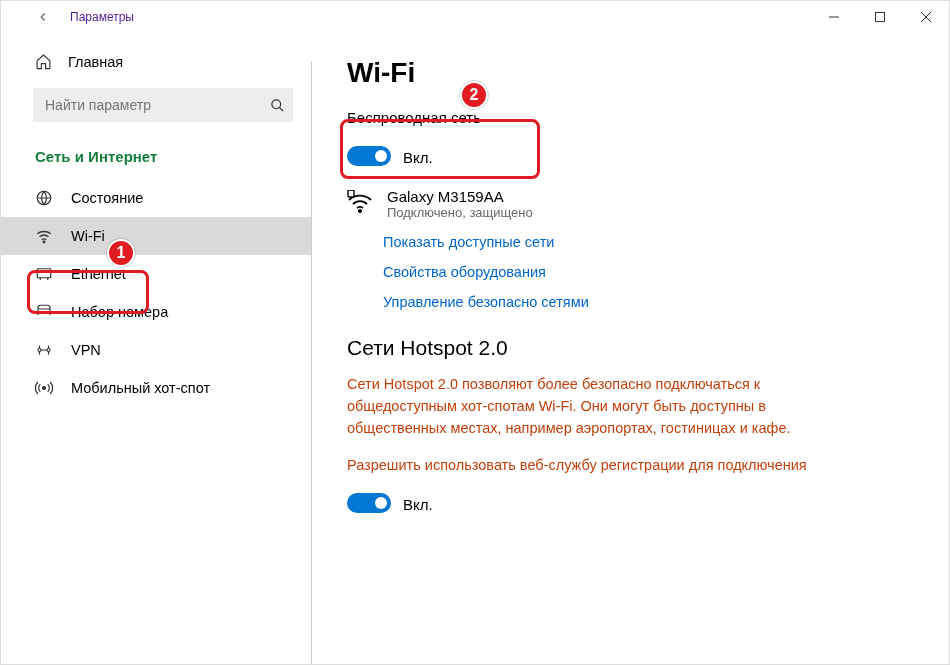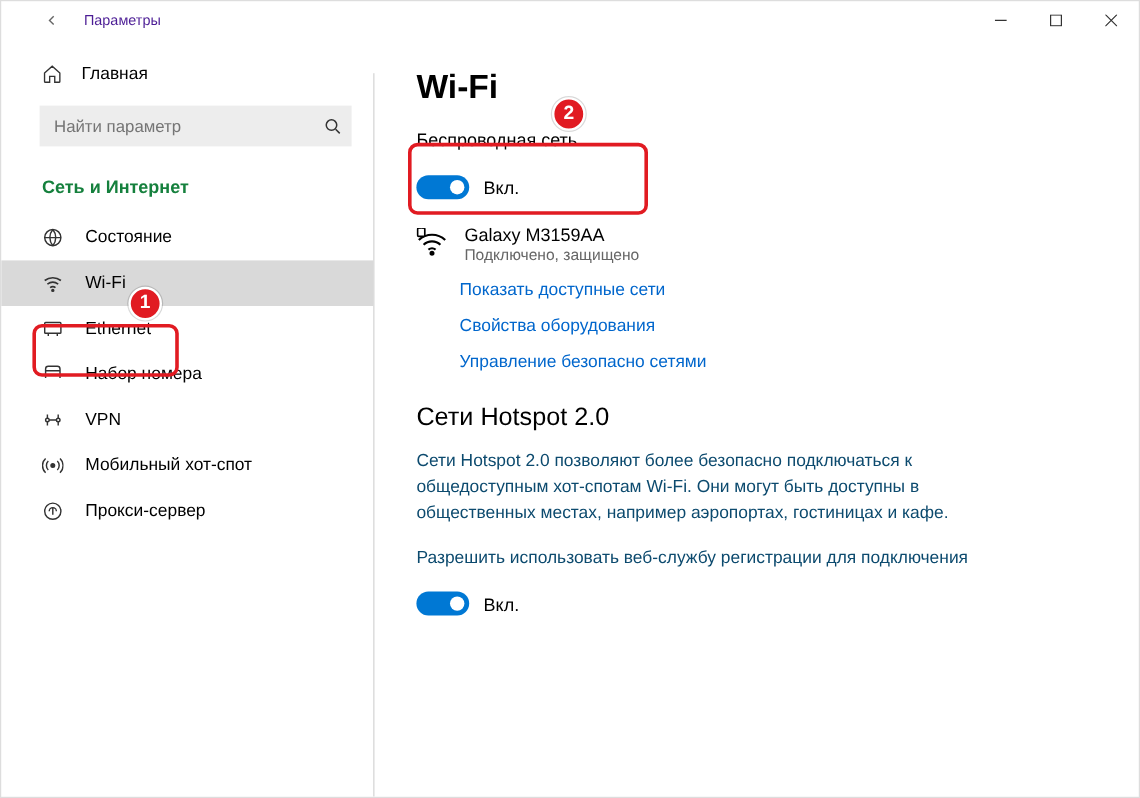--- a/index.html
+++ b/index.html
@@ -38,21 +38,21 @@
   .toggle-label { font-size:15px; }
 
   .network-row { display:flex; gap:14px; align-items:flex-start; margin-bottom:14px; }
   .network-row .net-icon { width:26px; color:#000; flex-shrink:0; margin-top:2px; }
   .network-name { font-size:15px; }
   .network-status { font-size:13px; color:#666; }
 
   .link { color:#0066cc; font-size:14.5px; margin-bottom:14px; display:block;margin-left:36px; }
 
   .hotspot-title { font-size:21px; font-weight:400; margin-top:26px; margin-bottom:14px; }
-  .body-text { font-size:14.5px; color:#0c4a6e; line-height:1.5; margin-bottom:16px; max-width:520px; }
+  .body-text { font-size:14.5px; color:#c2410c; line-height:1.5; margin-bottom:16px; max-width:520px; }
   .cutoff-text { font-size:14.5px; color:#000; max-width:520px; overflow:hidden; white-space:nowrap; }
 
   
   .callout { position:absolute; border:3px solid #e11b22; border-radius:8px; pointer-events:none; }
   .badge { width:28px; height:28px; border-radius:50%; background:#e11b22; border:2px solid #fff; color:#fff; font-weight:700; font-size:16px; display:flex; align-items:center; justify-content:center; position:absolute; pointer-events:none; box-shadow:0 0 0 1px rgba(0,0,0,.15); }
 
   svg { display:block; }
 </style>
 </head>
 <body>
@@ -155,29 +155,20 @@
       </div>
       <div class="nav-item">
         <span class="ico">
           <svg width="18" height="18" viewBox="0 0 24 24" fill="none" stroke="#333" stroke-width="1.6">
               <circle cx="12" cy="12" r="2" fill="#333"></circle>
               <path d="M7 7a7 7 0 000 10M17 7a7 7 0 010 10M4 4a11 11 0 000 16M20 4a11 11 0 010 16"></path>
             </svg>
         </span>
         <span>Мобильный хот-спот</span>
       </div>
-      <div class="nav-item">
-        <span class="ico">
-          <svg width="18" height="18" viewBox="0 0 24 24" fill="none" stroke="#333" stroke-width="1.6">
-              <circle cx="12" cy="12" r="9"></circle>
-              <path d="M8 12a4 4 0 018 0M12 8v8"></path>
-            </svg>
-        </span>
-        <span>Прокси-сервер</span>
-      </div>
     </div>
   </div>
 
   <div class="content">
     <h1 class="page-title">Wi-Fi</h1>
 
     <div class="subheading">Беспроводная сеть</div>
     <div class="toggle-row">
       <div class="toggle"></div>
       <span class="toggle-label">Вкл.</span>

